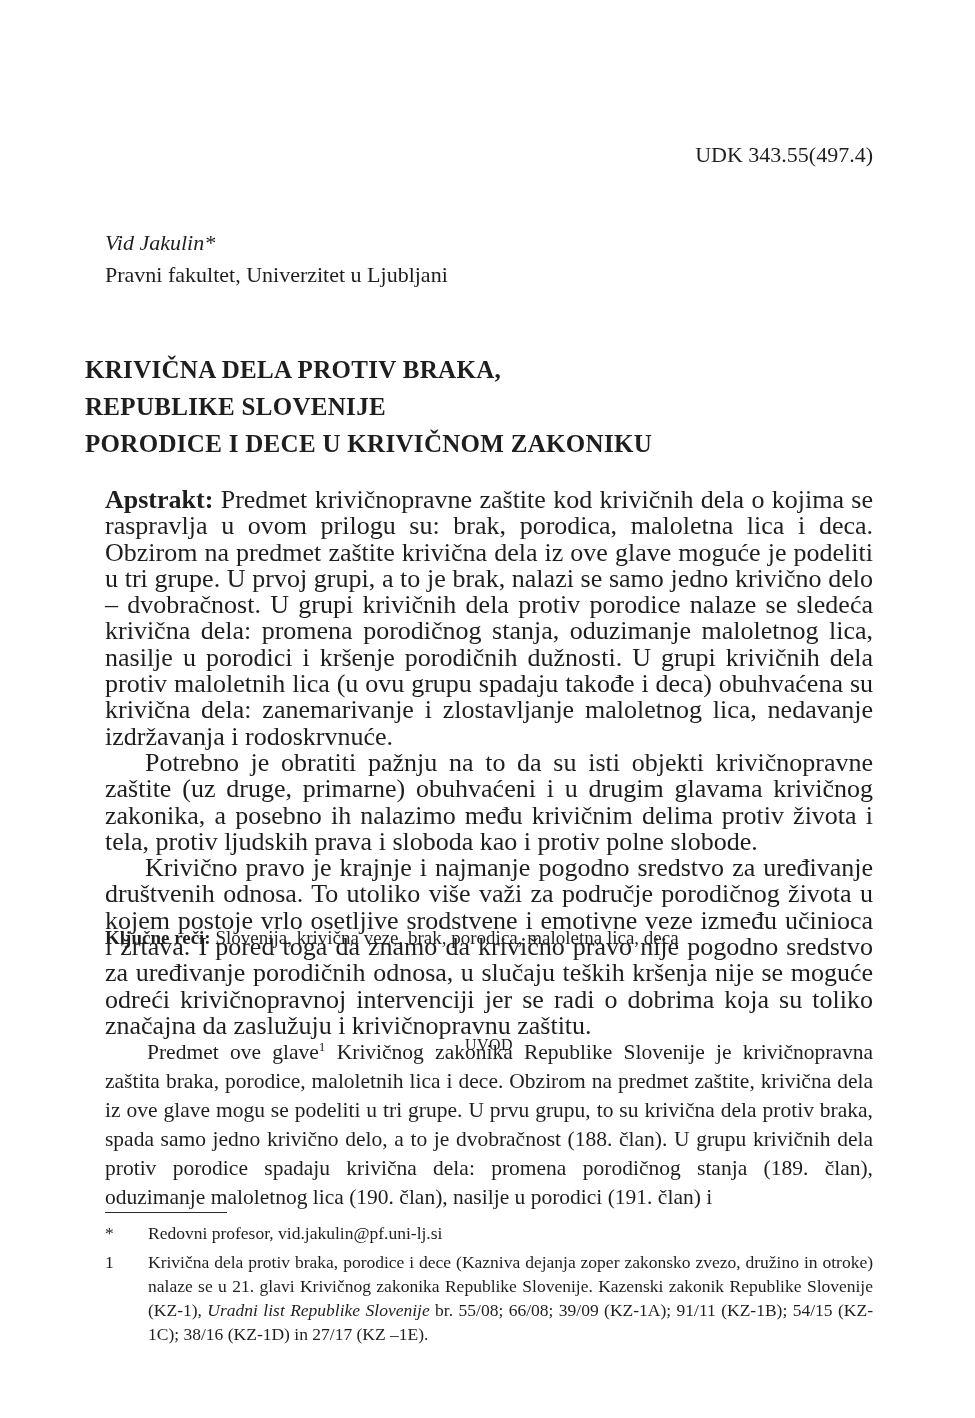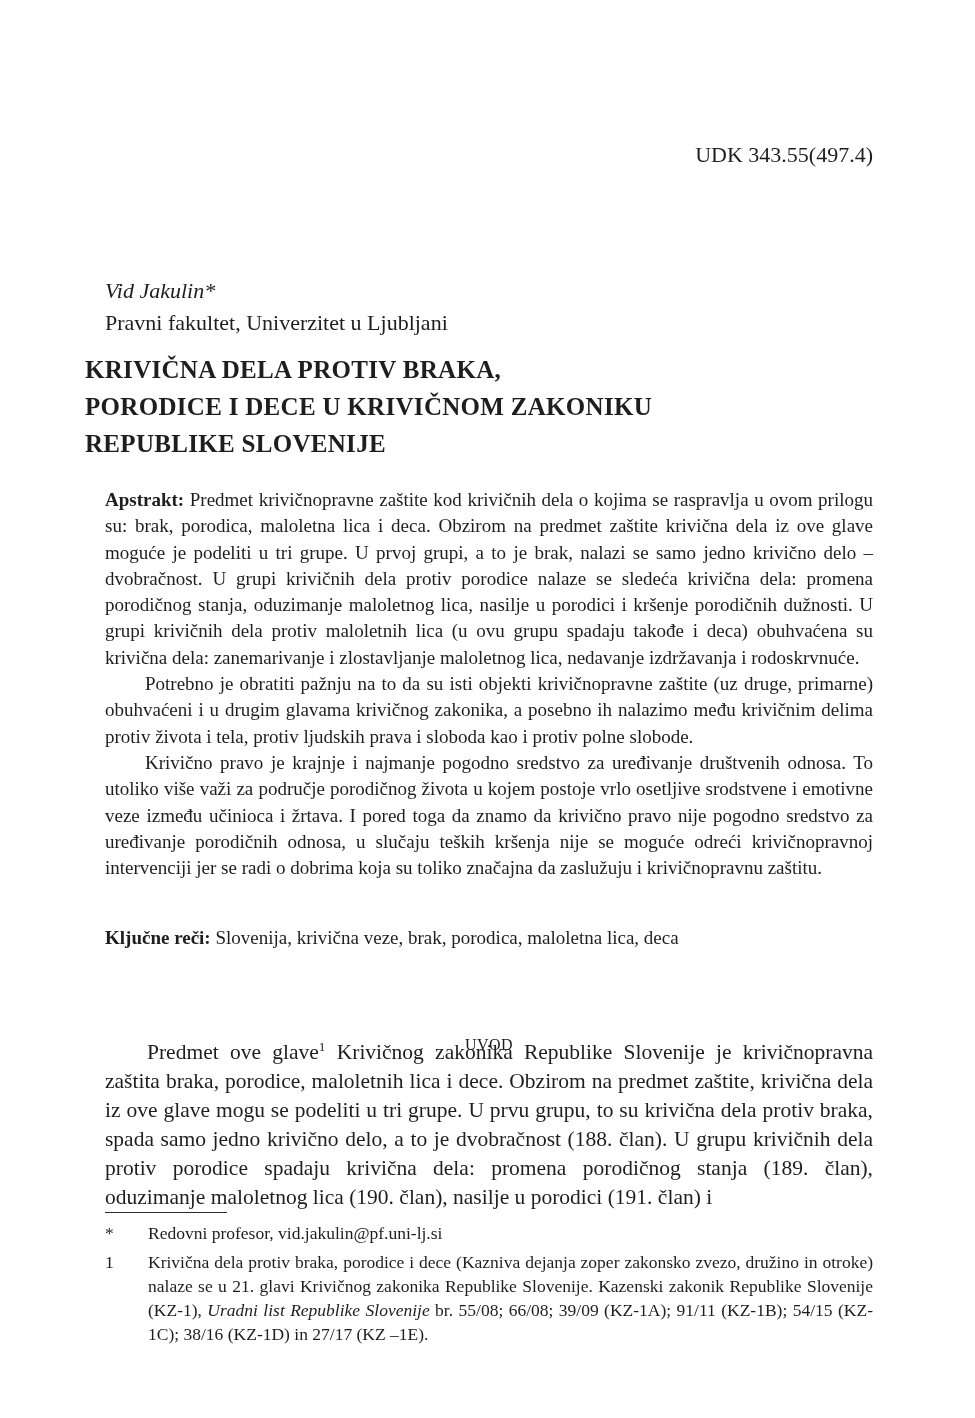--- a/index.html
+++ b/index.html
@@ -12,31 +12,31 @@
     color:#1e1e1e;
     font-family:"Liberation Serif", "DejaVu Serif", serif;
     overflow:hidden;
   }
   .udk {
     position:absolute; top:142px; left:105px; width:768px;
     text-align:right; font-size:22px;
   }
   .author {
     position:absolute; top:227px; left:105px; width:768px;
-    font-size:22px; line-height:32px;margin-top:48px;
+    font-size:22px; line-height:32px;
   }
   .author .name { font-style:italic; }
   .title {
     position:absolute; top:351px; left:85px; width:808px;
     text-align:left; font-weight:700; font-size:25px; line-height:37px;
     letter-spacing:0.3px;
   }
   .abstract {
     position:absolute; top:487px; left:105px; width:768px;
-    font-size:19px; line-height:26.3px; text-align:justify;
+    font-size:26px; line-height:26.3px; text-align:justify;
   }
   .abstract p { margin:0; }
   .abstract p.indent { text-indent:40px; }
   .bold { font-weight:700; }
   .keywords {
     position:absolute; top:925px; left:105px; width:768px;
     font-size:19px; line-height:26px;
   }
   .uvod {
     position:absolute; top:1036px; left:105px; width:768px;
@@ -68,22 +68,22 @@
 
   <div class="udk">UDK 343.55(497.4)</div>
 
   <div class="author">
     <div class="name">Vid Jakulin*</div>
     <div>Pravni fakultet, Univerzitet u Ljubljani</div>
   </div>
 
   <div class="title">
     <div>KRIVIČNA DELA PROTIV BRAKA,</div>
+    <div>REPUBLIKE SLOVENIJE</div>
     <div>PORODICE I DECE U KRIVIČNOM ZAKONIKU</div>
-    <div>REPUBLIKE SLOVENIJE</div>
   </div>
 
   <div class="abstract">
     <p><span class="bold">Apstrakt:</span><span> Predmet krivičnopravne zaštite kod krivičnih dela o kojima se raspravlja u ovom prilogu su: brak, porodica, maloletna lica i deca. Obzirom na predmet zaštite krivična dela iz ove glave moguće je podeliti u tri grupe. U prvoj grupi, a to je brak, nalazi se samo jedno krivično delo – dvobračnost. U grupi krivičnih dela protiv porodice nalaze se sledeća krivična dela: promena porodičnog stanja, oduzimanje maloletnog lica, nasilje u porodici i kršenje porodičnih dužnosti. U grupi krivičnih dela protiv maloletnih lica (u ovu grupu spadaju takođe i deca) obuhvaćena su krivična dela: zanemarivanje i zlostavljanje maloletnog lica, nedavanje izdržavanja i rodoskrvnuće.</span></p>
     <p class="indent">Potrebno je obratiti pažnju na to da su isti objekti krivičnopravne zaštite (uz druge, primarne) obuhvaćeni i u drugim glavama krivičnog zakonika, a posebno ih nalazimo među krivičnim delima protiv života i tela, protiv ljudskih prava i sloboda kao i protiv polne slobode.</p>
     <p class="indent">Krivično pravo je krajnje i najmanje pogodno sredstvo za uređivanje društvenih odnosa. To utoliko više važi za područje porodičnog života u kojem postoje vrlo osetljive srodstvene i emotivne veze između učinioca i žrtava. I pored toga da znamo da krivično pravo nije pogodno sredstvo za uređivanje porodičnih odnosa, u slučaju teških kršenja nije se moguće odreći krivičnopravnoj intervenciji jer se radi o dobrima koja su toliko značajna da zaslužuju i krivičnopravnu zaštitu.</p>
   </div>
 
   <div class="keywords">
     <span class="bold">Ključne reči:</span><span> Slovenija, krivična veze, brak, porodica, maloletna lica, deca</span>

